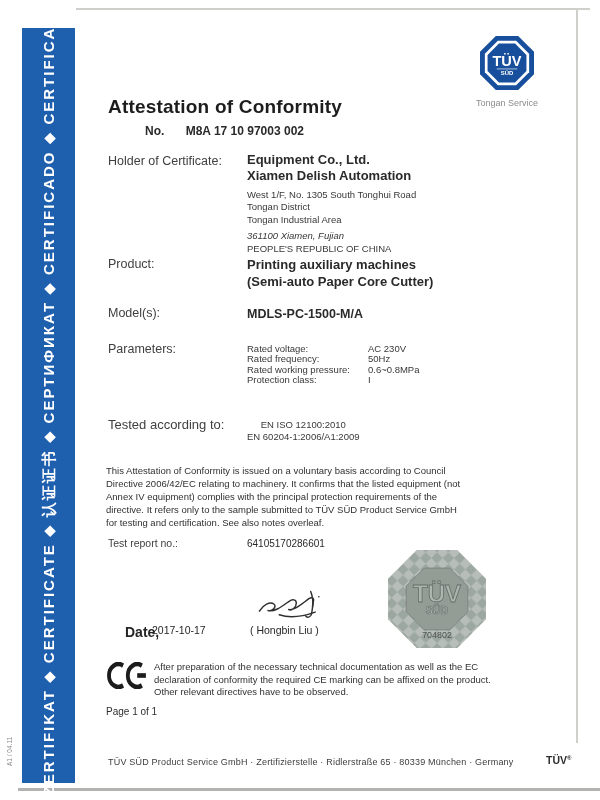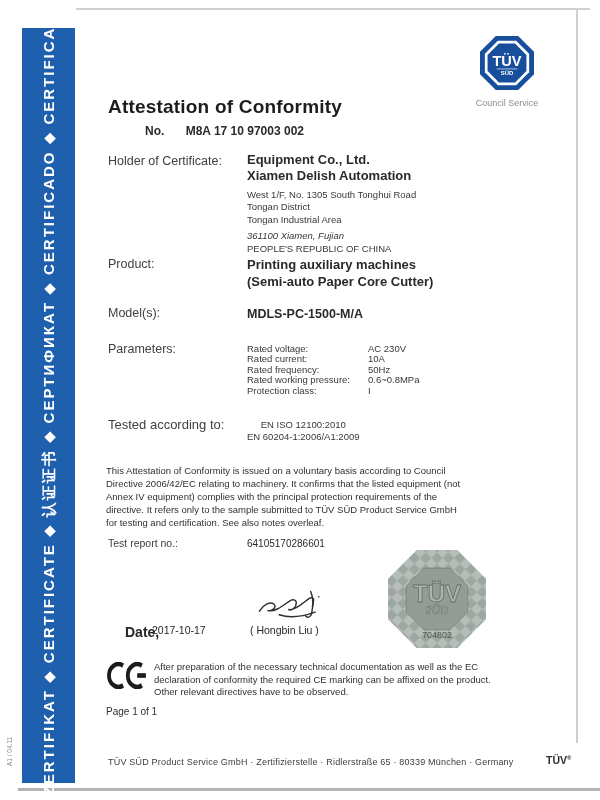--- a/index.html
+++ b/index.html
@@ -84,21 +84,21 @@
 
   <div class="logo-wrap">
     <svg width="54" height="54" viewBox="0 0 100 100">
       <path d="M29.3 0 L70.7 0 L100 29.3 L100 70.7 L70.7 100 L29.3 100 L0 70.7 L0 29.3 Z" fill="#174f9c"></path>
       <path d="M29.3 0 L70.7 0 L100 29.3 L100 70.7 L70.7 100 L29.3 100 L0 70.7 L0 29.3 Z" transform="translate(50,50) scale(0.82) translate(-50,-50)" fill="#ffffff"></path>
       <path d="M29.3 0 L70.7 0 L100 29.3 L100 70.7 L70.7 100 L29.3 100 L0 70.7 L0 29.3 Z" transform="translate(50,50) scale(0.72) translate(-50,-50)" fill="#174f9c"></path>
       <text x="50" y="56" text-anchor="middle" font-size="27" font-weight="bold" fill="#ffffff" font-family="Liberation Sans, sans-serif">TÜV</text>
       <line x1="31" y1="61" x2="69" y2="61" stroke="#ffffff" stroke-width="1.2"></line>
       <text x="50" y="73" text-anchor="middle" font-size="11" font-weight="bold" fill="#ffffff" font-family="Liberation Sans, sans-serif">SÜD</text>
     </svg>
-    <div class="logo-caption">Council Service</div>
+    <div class="logo-caption">Tongan Service</div>
   </div>
 
   <div class="title">Attestation of Conformity</div>
   <div class="no-line">
     <span>No.</span>
     <span class="num">M8A 17 10 97003 002</span>
   </div>
 
   <div class="lbl" style="top:154px;">Holder of Certificate:</div>
   <div class="val" style="top:152px;">
@@ -120,24 +120,20 @@
   </div>
 
   <div class="lbl" style="top:306px;">Model(s):</div>
   <div class="val model-val" style="top:307px;">MDLS-PC-1500-M/A</div>
 
   <div class="lbl" style="top:342px;">Parameters:</div>
   <div class="param-rows">
     <div class="param-row">
       <span class="pname">Rated voltage:</span>
       <span>AC 230V</span>
-    </div>
-    <div class="param-row">
-      <span class="pname">Rated current:</span>
-      <span>10A</span>
     </div>
     <div class="param-row">
       <span class="pname">Rated frequency:</span>
       <span>50Hz</span>
     </div>
     <div class="param-row">
       <span class="pname">Rated working pressure:</span>
       <span>0.6~0.8MPa</span>
     </div>
     <div class="param-row">

